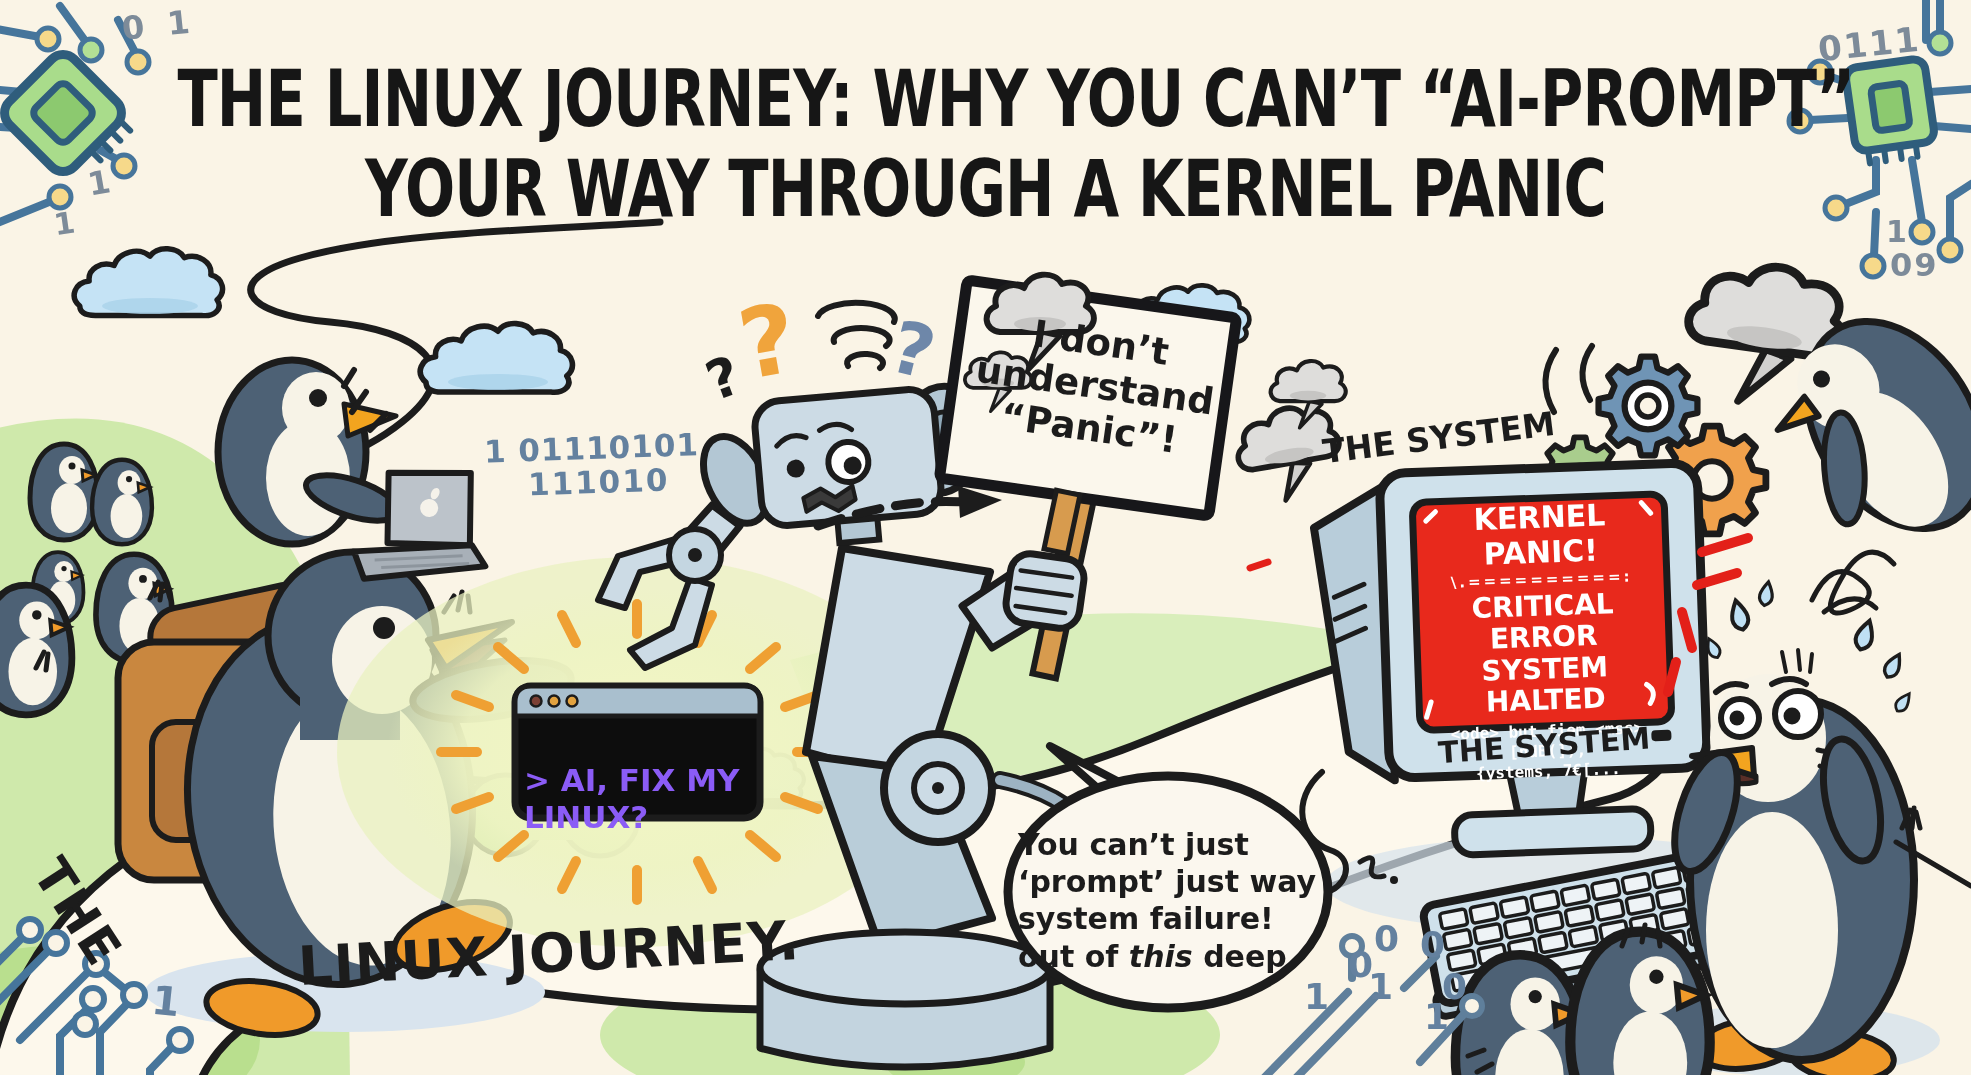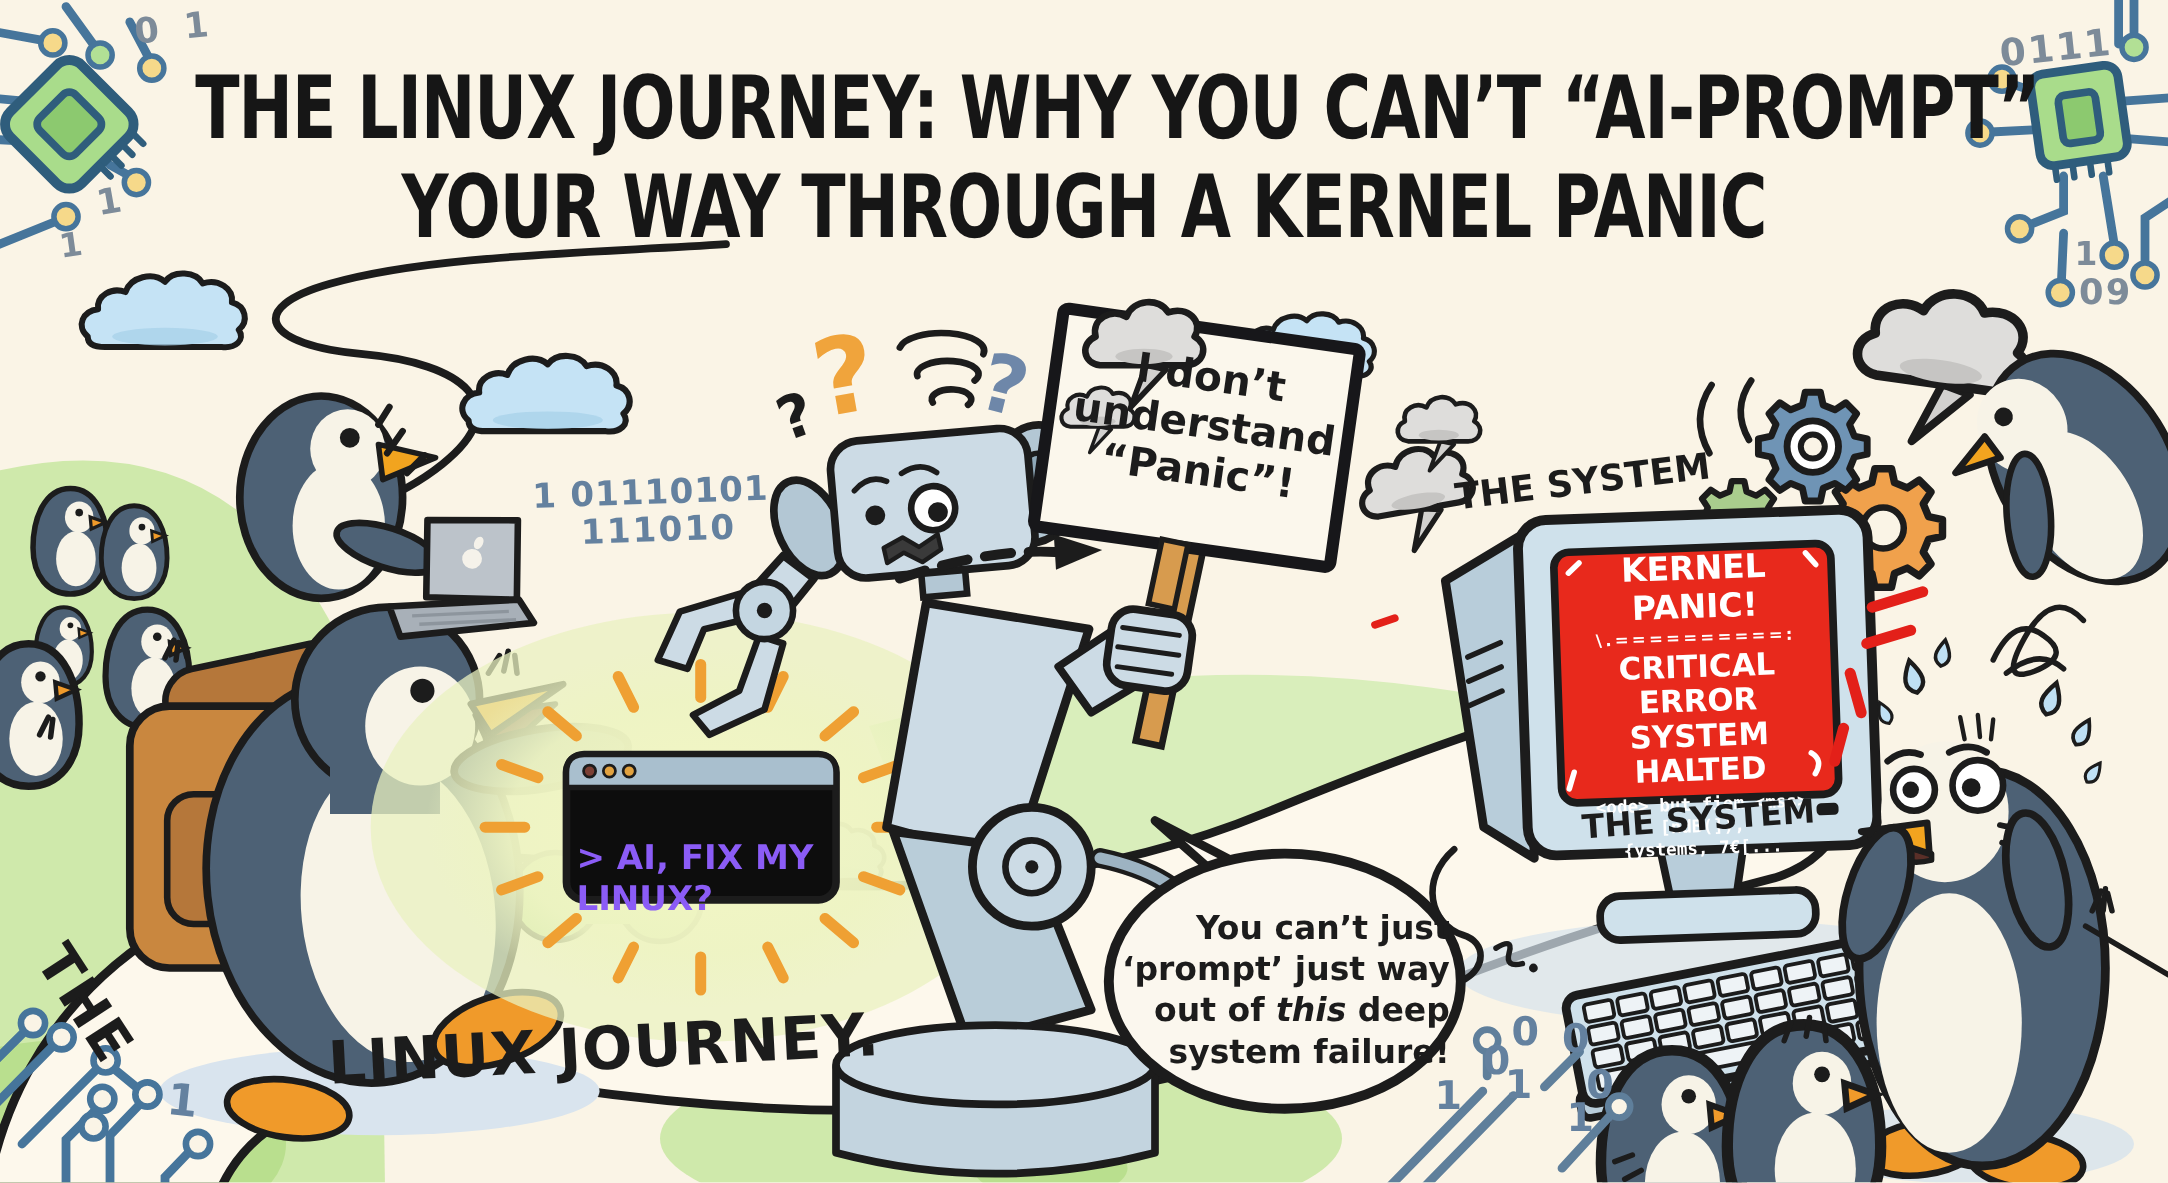--- a/index.html
+++ b/index.html
@@ -15,21 +15,21 @@
   .signtext{left:985px;top:306px;width:240px;text-align:center;font-size:37px;line-height:1.16;
             transform:rotate(8deg);transform-origin:0 0;white-space:normal;}
   .termtext{left:524px;top:724px;width:228px;text-align:left;font-size:31px;line-height:1.2;
             color:#8b5cf6;white-space:normal;margin-top:38px;}
   .montext{left:1414px;top:505px;width:250px;text-align:center;color:#ffffff;
            transform:rotate(-2deg);transform-origin:0 0;white-space:normal;}
   .montext .big{font-size:30px;line-height:1.15;}
   .montext .mid{font-size:28px;line-height:1.12;}
   .montext .dash{font-size:15px;letter-spacing:3px;line-height:1.4;}
   .montext .code{font-family:"DejaVu Sans Mono",monospace;font-size:16px;line-height:1.25;font-weight:bold;}
-  .bubbletext{left:1018px;top:826px;width:300px;text-align:right;font-size:30px;line-height:1.24;white-space:normal;}
+  .bubbletext{left:1018px;top:826px;width:300px;text-align:left;font-size:30px;line-height:1.24;white-space:normal;}
   .bubbletext em{font-style:italic;}
 </style>
 </head>
 <body>
 
 <div class="stage">
 
 <svg class="art" width="1971" height="1075" viewBox="0 0 1971 1075">
   <defs>
     <radialGradient id="glow" cx="50%" cy="50%" r="50%">
@@ -553,22 +553,22 @@
   <div class="mid">SYSTEM HALTED</div>
   <div class="code" style="margin-top:6px;">&lt;ode&gt; but fiem &lt;mss&gt;</div>
   <div class="code">[ndB(]),</div>
   <div class="code">{ystems, 7€[...</div>
 </div>
 <div class="t" style="left:1438px;top:728px;width:206px;text-align:center;font-size:30px;transform:rotate(-4deg);">THE SYSTEM</div>
 
 <div class="t bubbletext">
   <div>You can’t just</div>
   <div>‘prompt’ just way</div>
+  <div>system failure!</div>
   <div><span>out of </span><em>this</em><span> deep</span></div>
-  <div>system failure!</div>
 </div>
 
 <div class="t" style="left:70px;top:848px;font-size:50px;letter-spacing:2px;transform:rotate(57deg);transform-origin:0 0;">THE</div>
 <div class="t" style="left:298px;top:922px;font-size:54px;letter-spacing:1px;transform:rotate(-3deg);">LINUX JOURNEY.</div>
 
 <div class="t bin" style="left:152px;top:978px;font-size:40px;transform:rotate(6deg);">1</div>
 
 <div class="t bin" style="left:1374px;top:918px;font-size:36px;">0</div>
 <div class="t bin" style="left:1420px;top:924px;font-size:36px;">0</div>
 <div class="t bin" style="left:1348px;top:944px;font-size:36px;">0</div>

